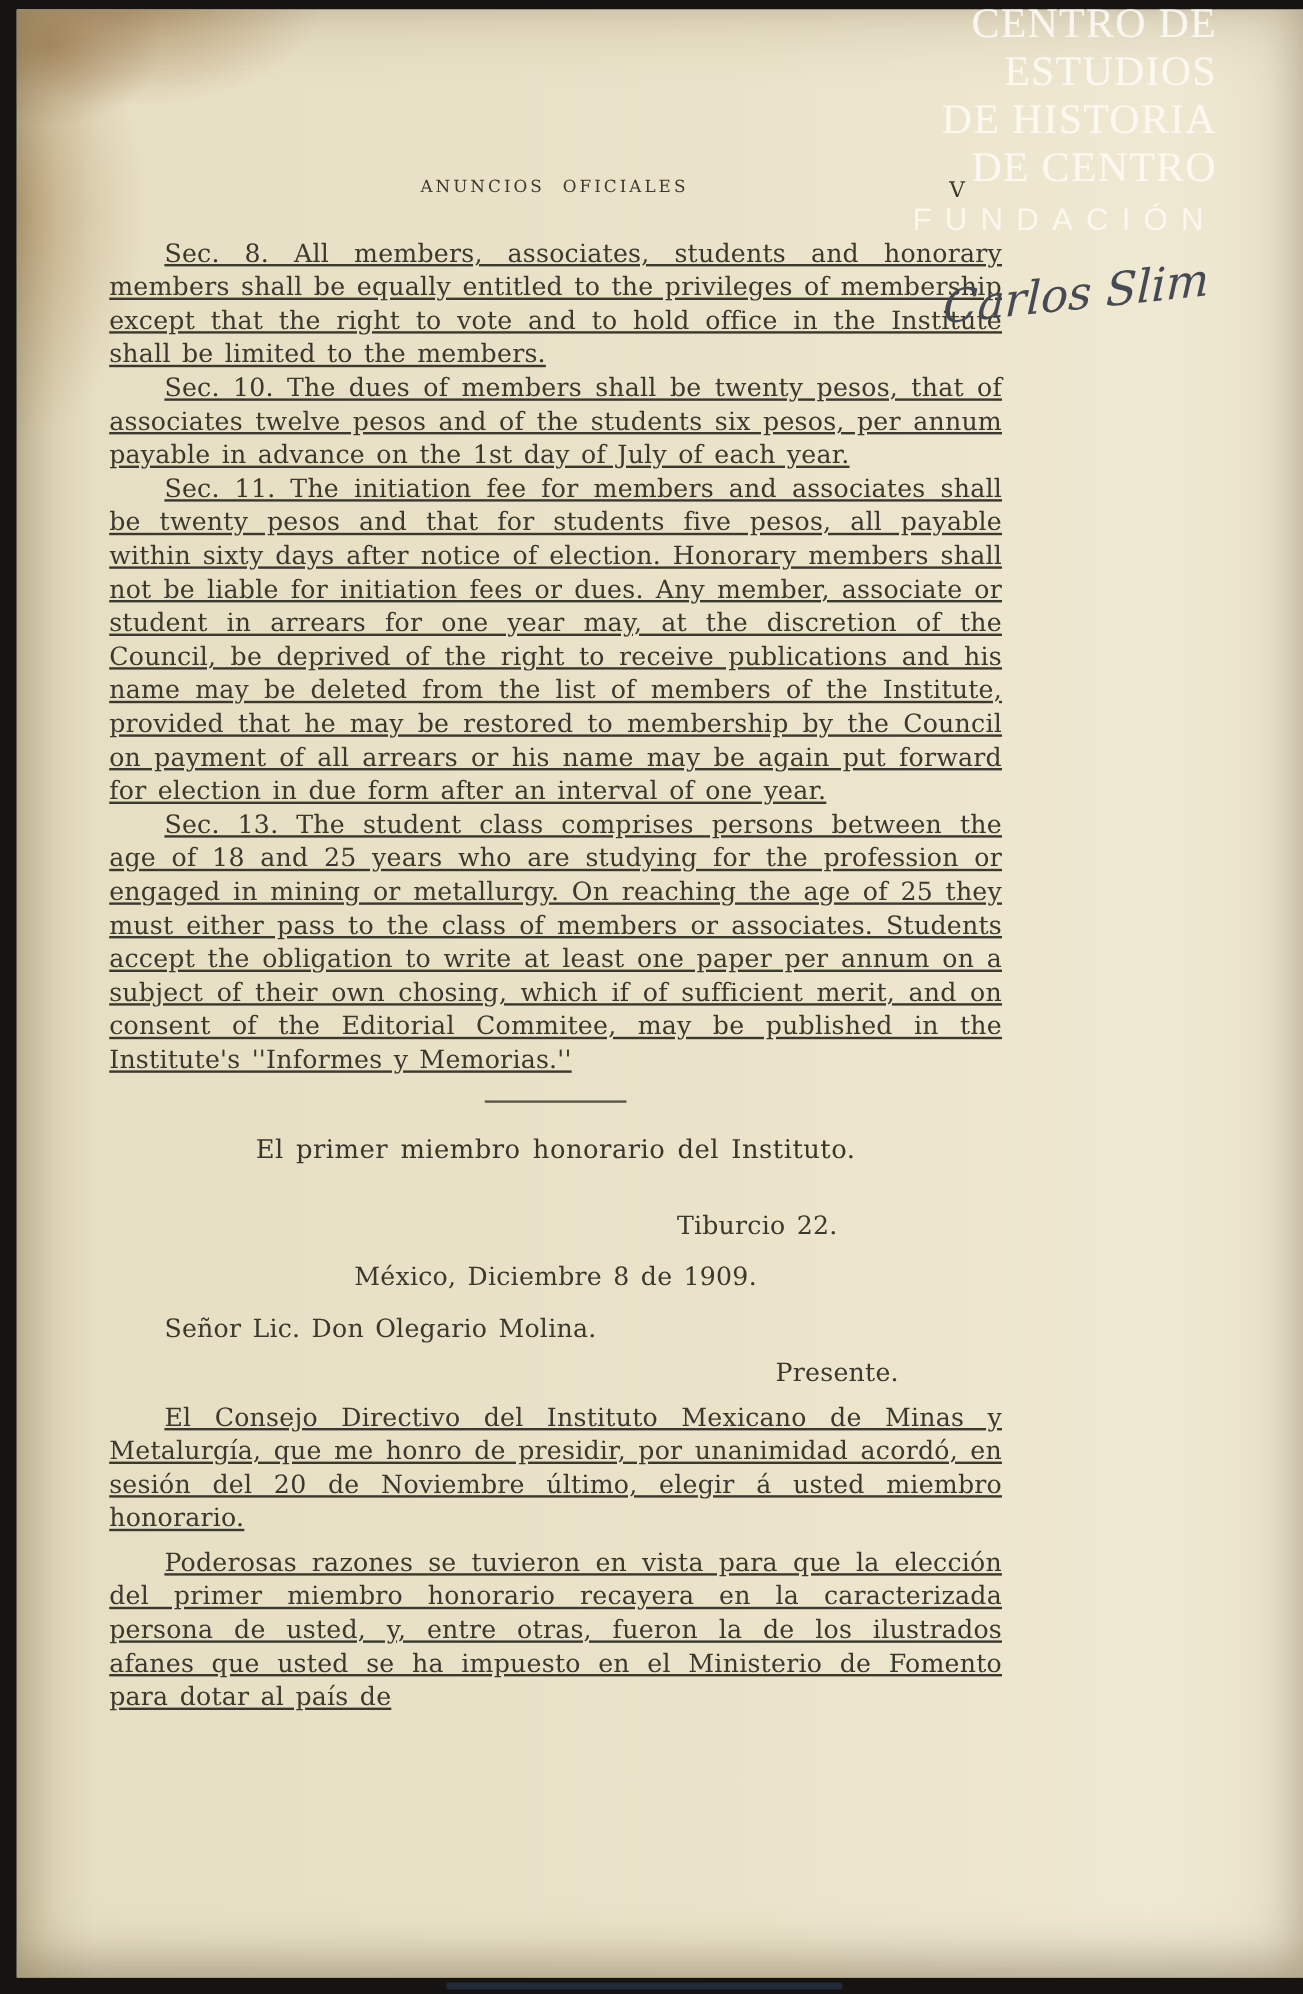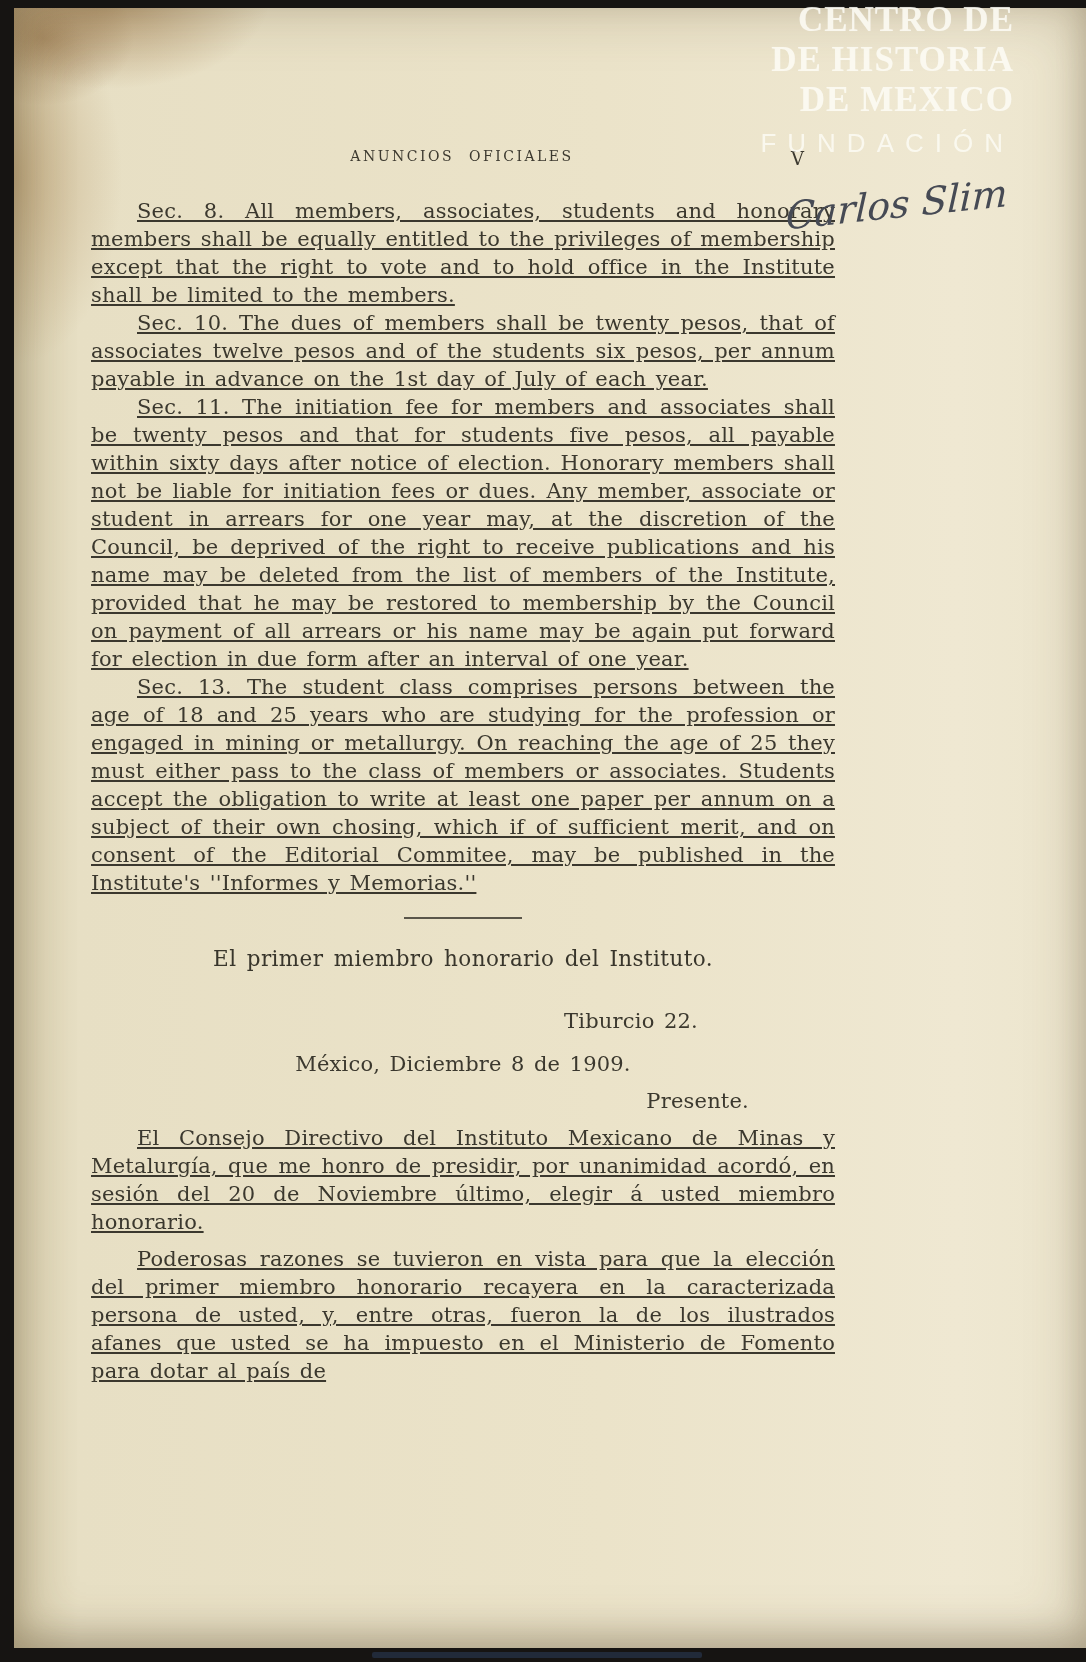--- a/index.html
+++ b/index.html
@@ -33,21 +33,20 @@
     text-align: right;
     pointer-events: none;
   }
   .wm-line {
     font-family: "Liberation Serif", "DejaVu Serif", serif;
     font-size: 35px;
     line-height: 40px;
     letter-spacing: 1px;
     color: rgba(253, 251, 244, 0.80);
     text-shadow: 0 0 1px rgba(255,255,255,0.35);
-    font-weight: bold;
   }
   .wm-foundation {
     margin-top: 8px;
     font-family: "Liberation Sans", "DejaVu Sans", sans-serif;
     font-size: 26px;
     letter-spacing: 11px;
     color: rgba(252, 250, 243, 0.88);
   }
   .wm-signature {
     margin-top: 12px;
@@ -141,28 +140,30 @@
     <p class="para">Sec. 10.   The dues of members shall be twenty pesos, that of associates twelve pesos and of the students six pesos, per annum payable in advance on the 1st day of July of each year.</p>
     <p class="para">Sec. 11.   The initiation fee for members and associates shall be twenty pesos and that for students five pesos, all payable within sixty days after notice of election.  Honorary members shall not be liable for initiation fees or dues.  Any member, associate or student in arrears for one year may, at the discretion of the Council, be deprived of the right to receive publications and his name may be deleted from the list of members of the Institute, provided that he may be restored to membership by the Council on payment of all arrears or his name may be again put forward for election in due form after an interval of one year.</p>
     <p class="para">Sec. 13.   The student class comprises persons between the age of 18 and 25 years who are studying for the profession or engaged in mining or metallurgy.  On reaching the age of 25 they must either pass to the class of members or associates.  Students accept the obligation to write at least one paper per annum on a subject of their own chosing, which if of sufficient merit, and on consent of the Editorial Commitee, may be published in the Institute's ''Informes y Memorias.''</p>
 
     <div class="divider"></div>
 
     <h2 class="subheading">El primer miembro honorario del Instituto.</h2>
 
     <p class="line-address">Tiburcio 22.</p>
     <p class="line-date">México, Diciembre 8 de 1909.</p>
+    <p class="line-recipient">Señor Lic. Don Olegario Molina.</p>
     <p class="line-presente">Presente.</p>
     <p class="para letter-para">El Consejo Directivo del Instituto Mexicano de Minas y Metalurgía, que me honro de presidir, por unanimidad acordó, en sesión del 20 de Noviembre último, elegir á usted miembro honorario.</p>
     <p class="para letter-para">Poderosas razones se tuvieron en vista para que la elección del primer miembro honorario recayera en la caracterizada persona de usted, y, entre otras, fueron la de los ilustrados afanes que usted se ha impuesto en el Ministerio de Fomento para dotar al país de</p>
   </div>
 
   <div class="watermark">
     <div class="wm-line">CENTRO DE</div>
+    <div class="wm-line">ESTUDIOS</div>
     <div class="wm-line">DE HISTORIA</div>
-    <div class="wm-line">DE MEXICO</div>
+    <div class="wm-line">DE CENTRO</div>
     <div class="wm-foundation">FUNDACIÓN</div>
     <div class="wm-signature">Carlos Slim</div>
   </div>
 
   <div class="scan-artifact"></div>
 
 </div>
 
 </body></html>

